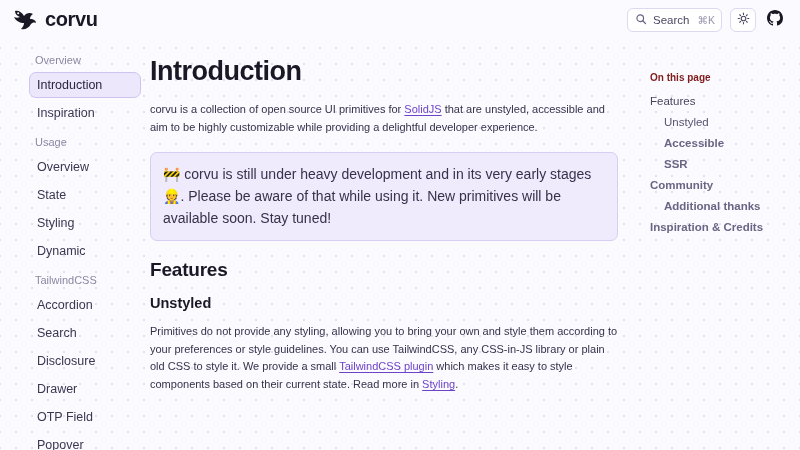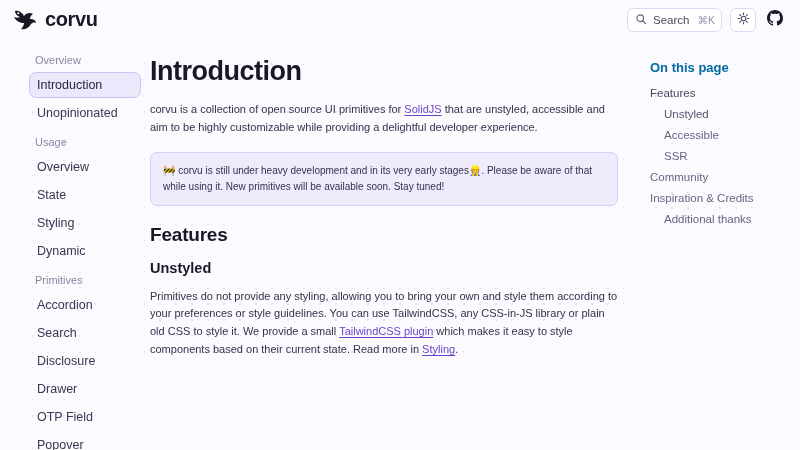--- a/index.html
+++ b/index.html
@@ -81,40 +81,40 @@
   }
   p.para {
     font-size: 11px; line-height: 1.62; margin: 0 0 12px 0; color: #36324a;
   }
   a.link { color: #6d43c7; text-decoration: underline; text-underline-offset: 2px; }
   .callout {
     border: 1px solid #d8cdf5;
     background: #efeafc;
     border-radius: 7px;
     padding: 10px 12px;
-    font-size: 10px; line-height: 1.6; color: #36324a;
+    font-size: 14px; line-height: 1.6; color: #36324a;
     margin: 15px 0 18px 0;
   }
   h2.sec {
     font-size: 19px; font-weight: 700; margin: 0 0 14px 0; color: #1b1826;
     letter-spacing: -0.2px;
   }
   h3.sub {
     font-size: 14.5px; font-weight: 700; margin: 0 0 12px 0; color: #1b1826;
   }
 
   
   .toc {
     position: absolute; top: 40px; right: 0; width: 160px; bottom: 0;
     padding: 20px 14px 0 10px;
   }
-  .toc-title { font-size: 13px; font-weight: 700; color: #0369a1; margin-bottom: 12px; }
+  .toc-title { font-size: 10px; font-weight: 700; color: #7f1d1d; margin-bottom: 12px; margin-top: 12px; }
   .toc-item { font-size: 11.5px; color: #4a455e; margin-bottom: 9px; display: block; }
   .toc-item.l2 { padding-left: 14px; color: #5a5470; margin-bottom: 9px; }
-  .toc-item.dim { color: #6b6584; }
+  .toc-item.dim { color: #6b6584; font-weight: bold; }
 </style>
 </head>
 <body>
 
 <div class="header">
   <div class="brand">
     <span class="brand-logo">
       <svg viewBox="0 0 26 24" width="26" height="24" aria-hidden="true">
         <path d="M3 3 C6 2, 10 4, 12 8 C14 5, 18 4, 21 6 C19 7, 18 9, 18 11 C22 11, 24 13, 24 15 C22 14, 20 15, 19 16 C17 20, 13 22, 9 21 C11 19, 12 17, 12 15 C8 15, 4 13, 2 9 C4 10, 6 10, 8 9 C5 8, 3 6, 3 3 Z" fill="#1b1826"></path>
         <circle cx="6.2" cy="5.2" r="1.05" fill="#fbfaff"></circle>
@@ -159,29 +159,29 @@
           <path fill="#1b1826" d="M8 0C3.58 0 0 3.58 0 8c0 3.54 2.29 6.53 5.47 7.59.4.07.55-.17.55-.38 0-.19-.01-.82-.01-1.49-2.01.37-2.53-.49-2.69-.94-.09-.23-.48-.94-.82-1.13-.28-.15-.68-.52-.01-.53.63-.01 1.08.58 1.23.82.72 1.21 1.87.87 2.33.66.07-.52.28-.87.51-1.07-1.78-.2-3.64-.89-3.64-3.95 0-.87.31-1.59.82-2.15-.08-.2-.36-1.02.08-2.12 0 0 .67-.21 2.2.82.64-.18 1.32-.27 2-.27s1.36.09 2 .27c1.53-1.04 2.2-.82 2.2-.82.44 1.1.16 1.92.08 2.12.51.56.82 1.27.82 2.15 0 3.07-1.87 3.75-3.65 3.95.29.25.54.73.54 1.48 0 1.07-.01 1.93-.01 2.2 0 .21.15.46.55.38A8.01 8.01 0 0 0 16 8c0-4.42-3.58-8-8-8z"></path>
         </svg>
       </span>
     </div>
   </div>
 </div>
 
 <nav class="sidebar">
   <div class="side-group-title">Overview</div>
   <a class="side-item active">Introduction</a>
-  <a class="side-item">Unopinionated</a>
+  <a class="side-item">Inspiration</a>
 
   <div class="side-group-title">Usage</div>
   <a class="side-item">Overview</a>
   <a class="side-item">State</a>
   <a class="side-item">Styling</a>
   <a class="side-item">Dynamic</a>
 
-  <div class="side-group-title">Primitives</div>
+  <div class="side-group-title">TailwindCSS</div>
   <a class="side-item">Accordion</a>
   <a class="side-item">Search</a>
   <a class="side-item">Disclosure</a>
   <a class="side-item">Drawer</a>
   <a class="side-item">OTP Field</a>
   <a class="side-item">Popover</a>
 
 </nav>
 
 <main class="main">
@@ -204,15 +204,15 @@
 
 </main>
 
 <aside class="toc">
   <div class="toc-title">On this page</div>
   <a class="toc-item">Features</a>
   <a class="toc-item l2">Unstyled</a>
   <a class="toc-item l2 dim">Accessible</a>
   <a class="toc-item l2 dim">SSR</a>
   <a class="toc-item dim">Community</a>
+  <a class="toc-item l2 dim">Additional thanks</a>
   <a class="toc-item dim">Inspiration &amp; Credits</a>
-  <a class="toc-item l2 dim">Additional thanks</a>
 </aside>
 
 </body></html>

